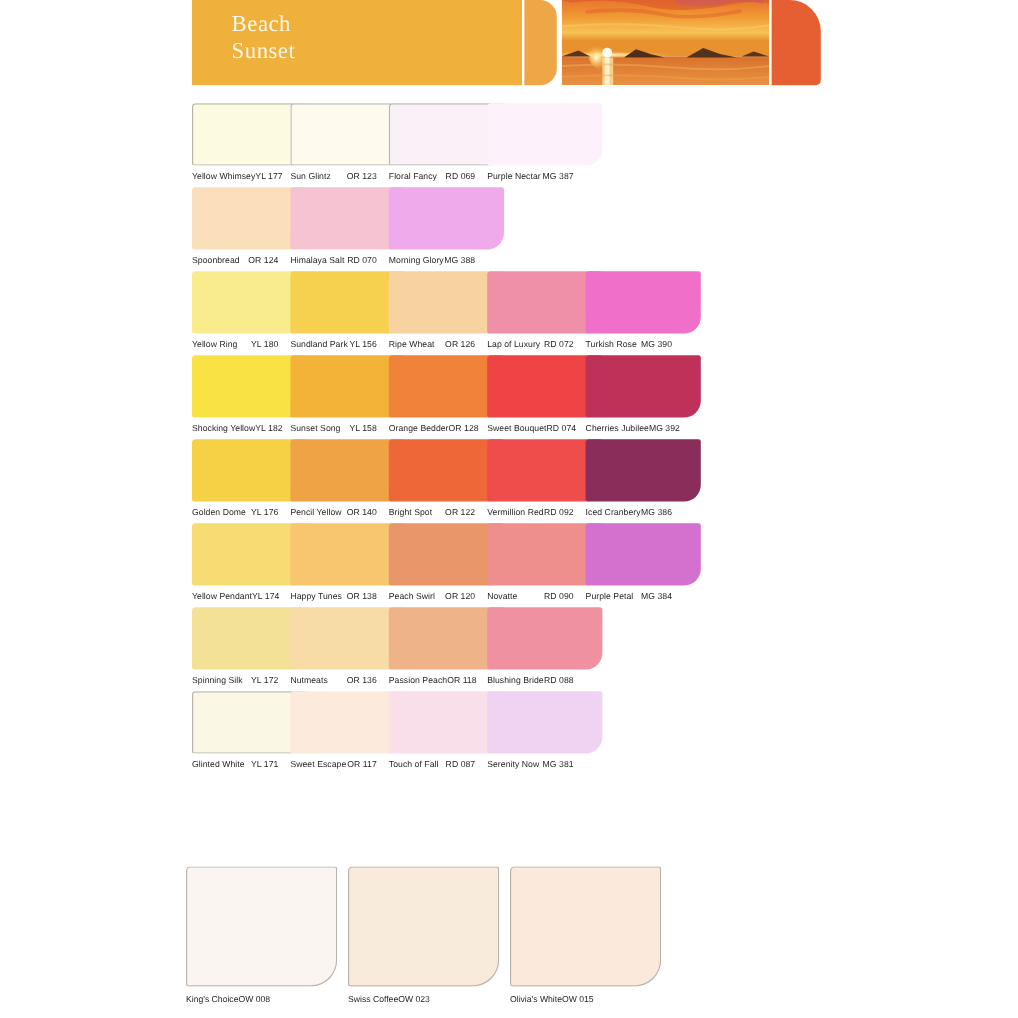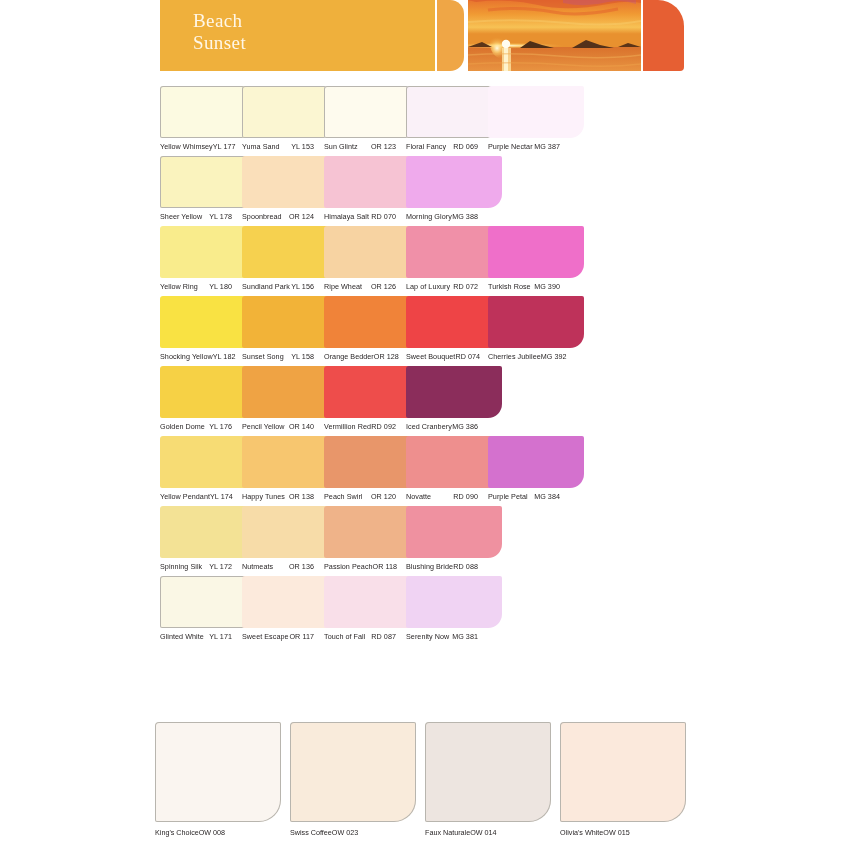--- a/index.html
+++ b/index.html
@@ -197,27 +197,20 @@
 <div id="grid">
     <div class="row">
       <div class="cell">
         <div class="chip outlined" style="background: rgb(252, 250, 225);"></div>
         <div class="caption">
           <span class="cap-name">Yellow Whimsey</span>
           <span class="cap-code">YL 177</span>
         </div>
       </div>
       <div class="cell">
-        <div class="chip outlined" style="background: rgb(251, 246, 210);"></div>
-        <div class="caption">
-          <span class="cap-name">Yuma Sand</span>
-          <span class="cap-code">YL 153</span>
-        </div>
-      </div>
-      <div class="cell">
         <div class="chip outlined" style="background: rgb(254, 251, 238);"></div>
         <div class="caption">
           <span class="cap-name">Sun Glintz</span>
           <span class="cap-code">OR 123</span>
         </div>
       </div>
       <div class="cell">
         <div class="chip outlined" style="background: rgb(250, 241, 248);"></div>
         <div class="caption">
           <span class="cap-name">Floral Fancy</span>
@@ -227,27 +220,20 @@
       <div class="cell">
         <div class="chip" style="background: rgb(253, 242, 251);"></div>
         <div class="caption">
           <span class="cap-name">Purple Nectar</span>
           <span class="cap-code">MG 387</span>
         </div>
       </div>
     </div>
     <div class="row">
       <div class="cell">
-        <div class="chip outlined" style="background: rgb(250, 243, 190);"></div>
-        <div class="caption">
-          <span class="cap-name">Sheer Yellow</span>
-          <span class="cap-code">YL 178</span>
-        </div>
-      </div>
-      <div class="cell">
         <div class="chip" style="background: rgb(250, 223, 186);"></div>
         <div class="caption">
           <span class="cap-name">Spoonbread</span>
           <span class="cap-code">OR 124</span>
         </div>
       </div>
       <div class="cell">
         <div class="chip" style="background: rgb(246, 195, 211);"></div>
         <div class="caption">
           <span class="cap-name">Himalaya Salt</span>
@@ -342,20 +328,27 @@
         <div class="caption">
           <span class="cap-name">Golden Dome</span>
           <span class="cap-code">YL 176</span>
         </div>
       </div>
       <div class="cell">
         <div class="chip" style="background: rgb(239, 163, 68);"></div>
         <div class="caption">
           <span class="cap-name">Pencil Yellow</span>
           <span class="cap-code">OR 140</span>
+        </div>
+      </div>
+      <div class="cell">
+        <div class="chip" style="background: rgb(238, 103, 57);"></div>
+        <div class="caption">
+          <span class="cap-name">Bright Spot</span>
+          <span class="cap-code">OR 122</span>
         </div>
       </div>
       <div class="cell">
         <div class="chip" style="background: rgb(238, 77, 75);"></div>
         <div class="caption">
           <span class="cap-name">Vermillion Red</span>
           <span class="cap-code">RD 092</span>
         </div>
       </div>
       <div class="cell">
@@ -474,26 +467,19 @@
       </div>
     </div>
     <div class="bcell">
       <div class="bchip outlined" style="background: rgb(249, 235, 219);"></div>
       <div class="bcaption">
         <span>Swiss Coffee</span>
         <span>OW 023</span>
       </div>
     </div>
     <div class="bcell">
-      <div class="bchip outlined" style="background: rgb(237, 229, 224);"></div>
-      <div class="bcaption">
-        <span>Faux Naturale</span>
-        <span>OW 014</span>
-      </div>
-    </div>
-    <div class="bcell">
       <div class="bchip outlined" style="background: rgb(251, 233, 220);"></div>
       <div class="bcaption">
         <span>Olivia's White</span>
         <span>OW 015</span>
       </div>
     </div>
   </div>
 
 </body></html>

